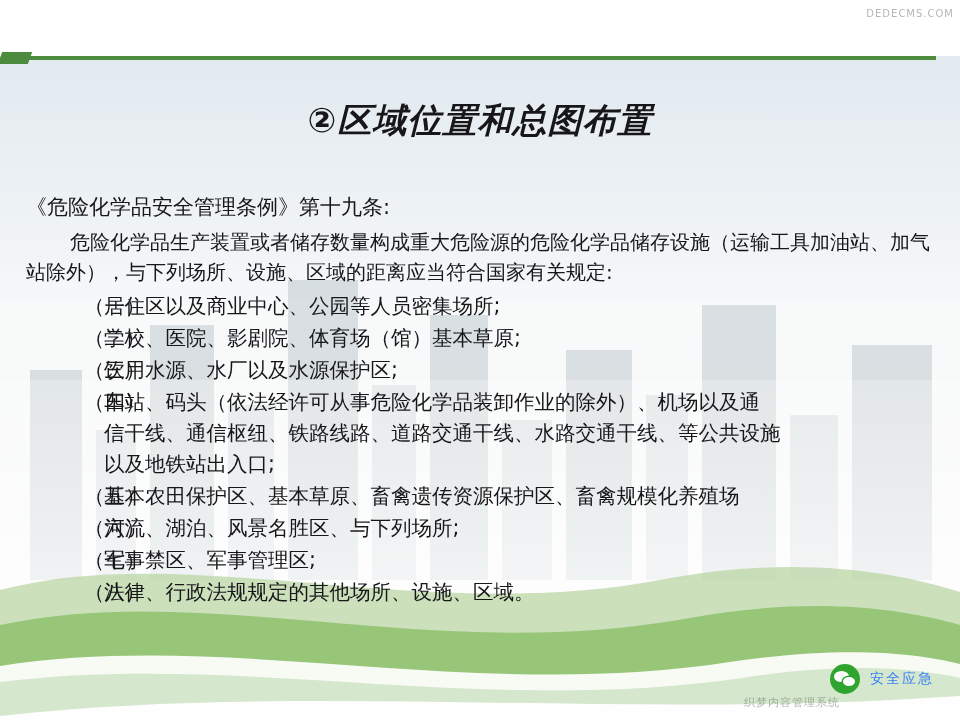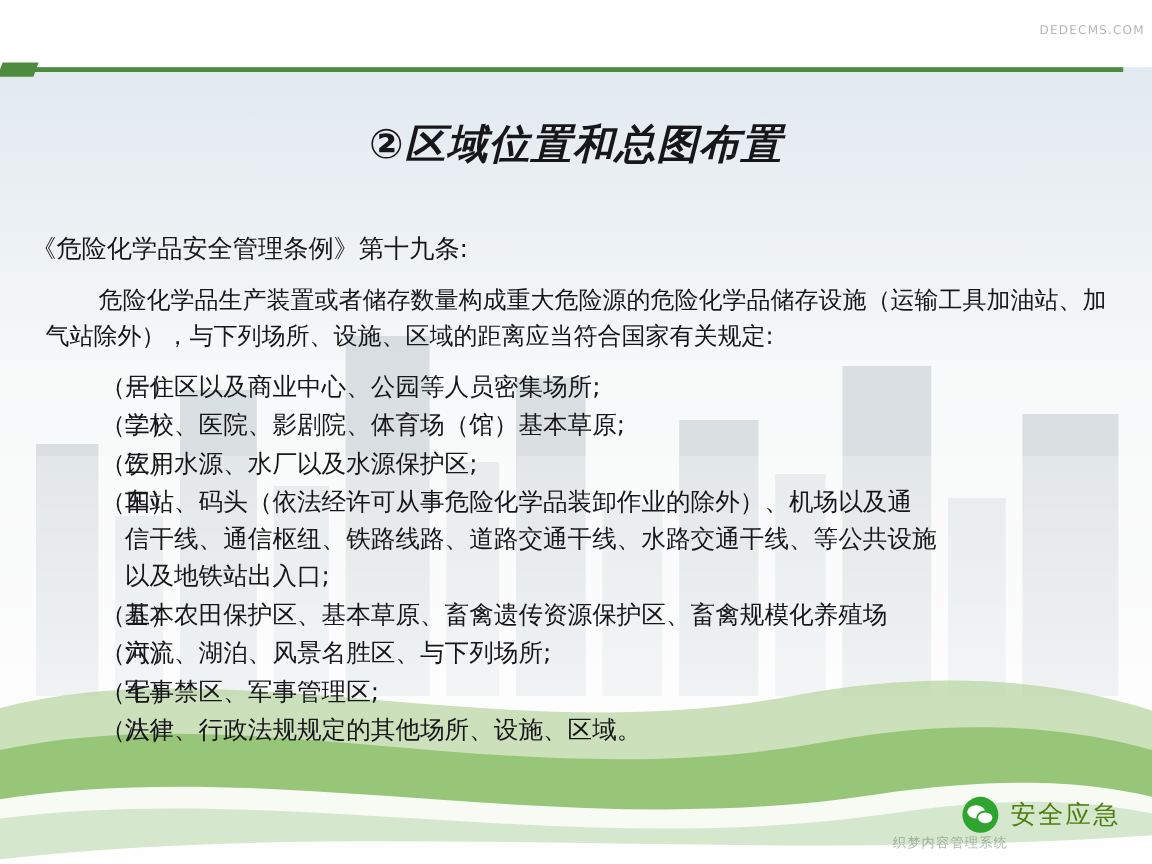--- a/index.html
+++ b/index.html
@@ -96,21 +96,21 @@
     width: 908px;
     color: #17171a;
     font-size: 20.5px;
     line-height: 31px;
   }
   .lead {
     font-size: 21px;
     margin: 0 0 4px 0;
   }
   .para {
-    margin: 12px;
+    margin: 0;
     text-indent: 44px;
     font-size: 20px;
     line-height: 30px;
   }
   .clause-list {
     margin: 4px 0 0 0;
     padding: 0;
     list-style: none;
   }
   .clause {
@@ -159,30 +159,30 @@
   .logo .wechat::before {
     width: 15px; height: 11px;
     left: 4px; top: 7px;
   }
   .logo .wechat::after {
     width: 12px; height: 9px;
     left: 13px; top: 13px;
     box-shadow: 0 0 0 1.5px #2fa52f;
   }
   .logo .logo-text {
-    font-size: 21px;
-    color: #4d7c0f;
+    font-size: 14px;
+    color: #3b82f6;
     letter-spacing: 2px;
     white-space: nowrap;
   }
 
   
   .wm-right {
     position: absolute;
-    right: 6px; top: 20px;
+    right: 6px; top: 8px;
     font-size: 10px;
     color: rgba(120,120,120,0.55);
     letter-spacing: 1px;
   }
   .wm-center {
     position: absolute;
     right: 120px; bottom: 10px;
     font-size: 11px;
     color: rgba(110,130,110,0.55);
     letter-spacing: 1px;

